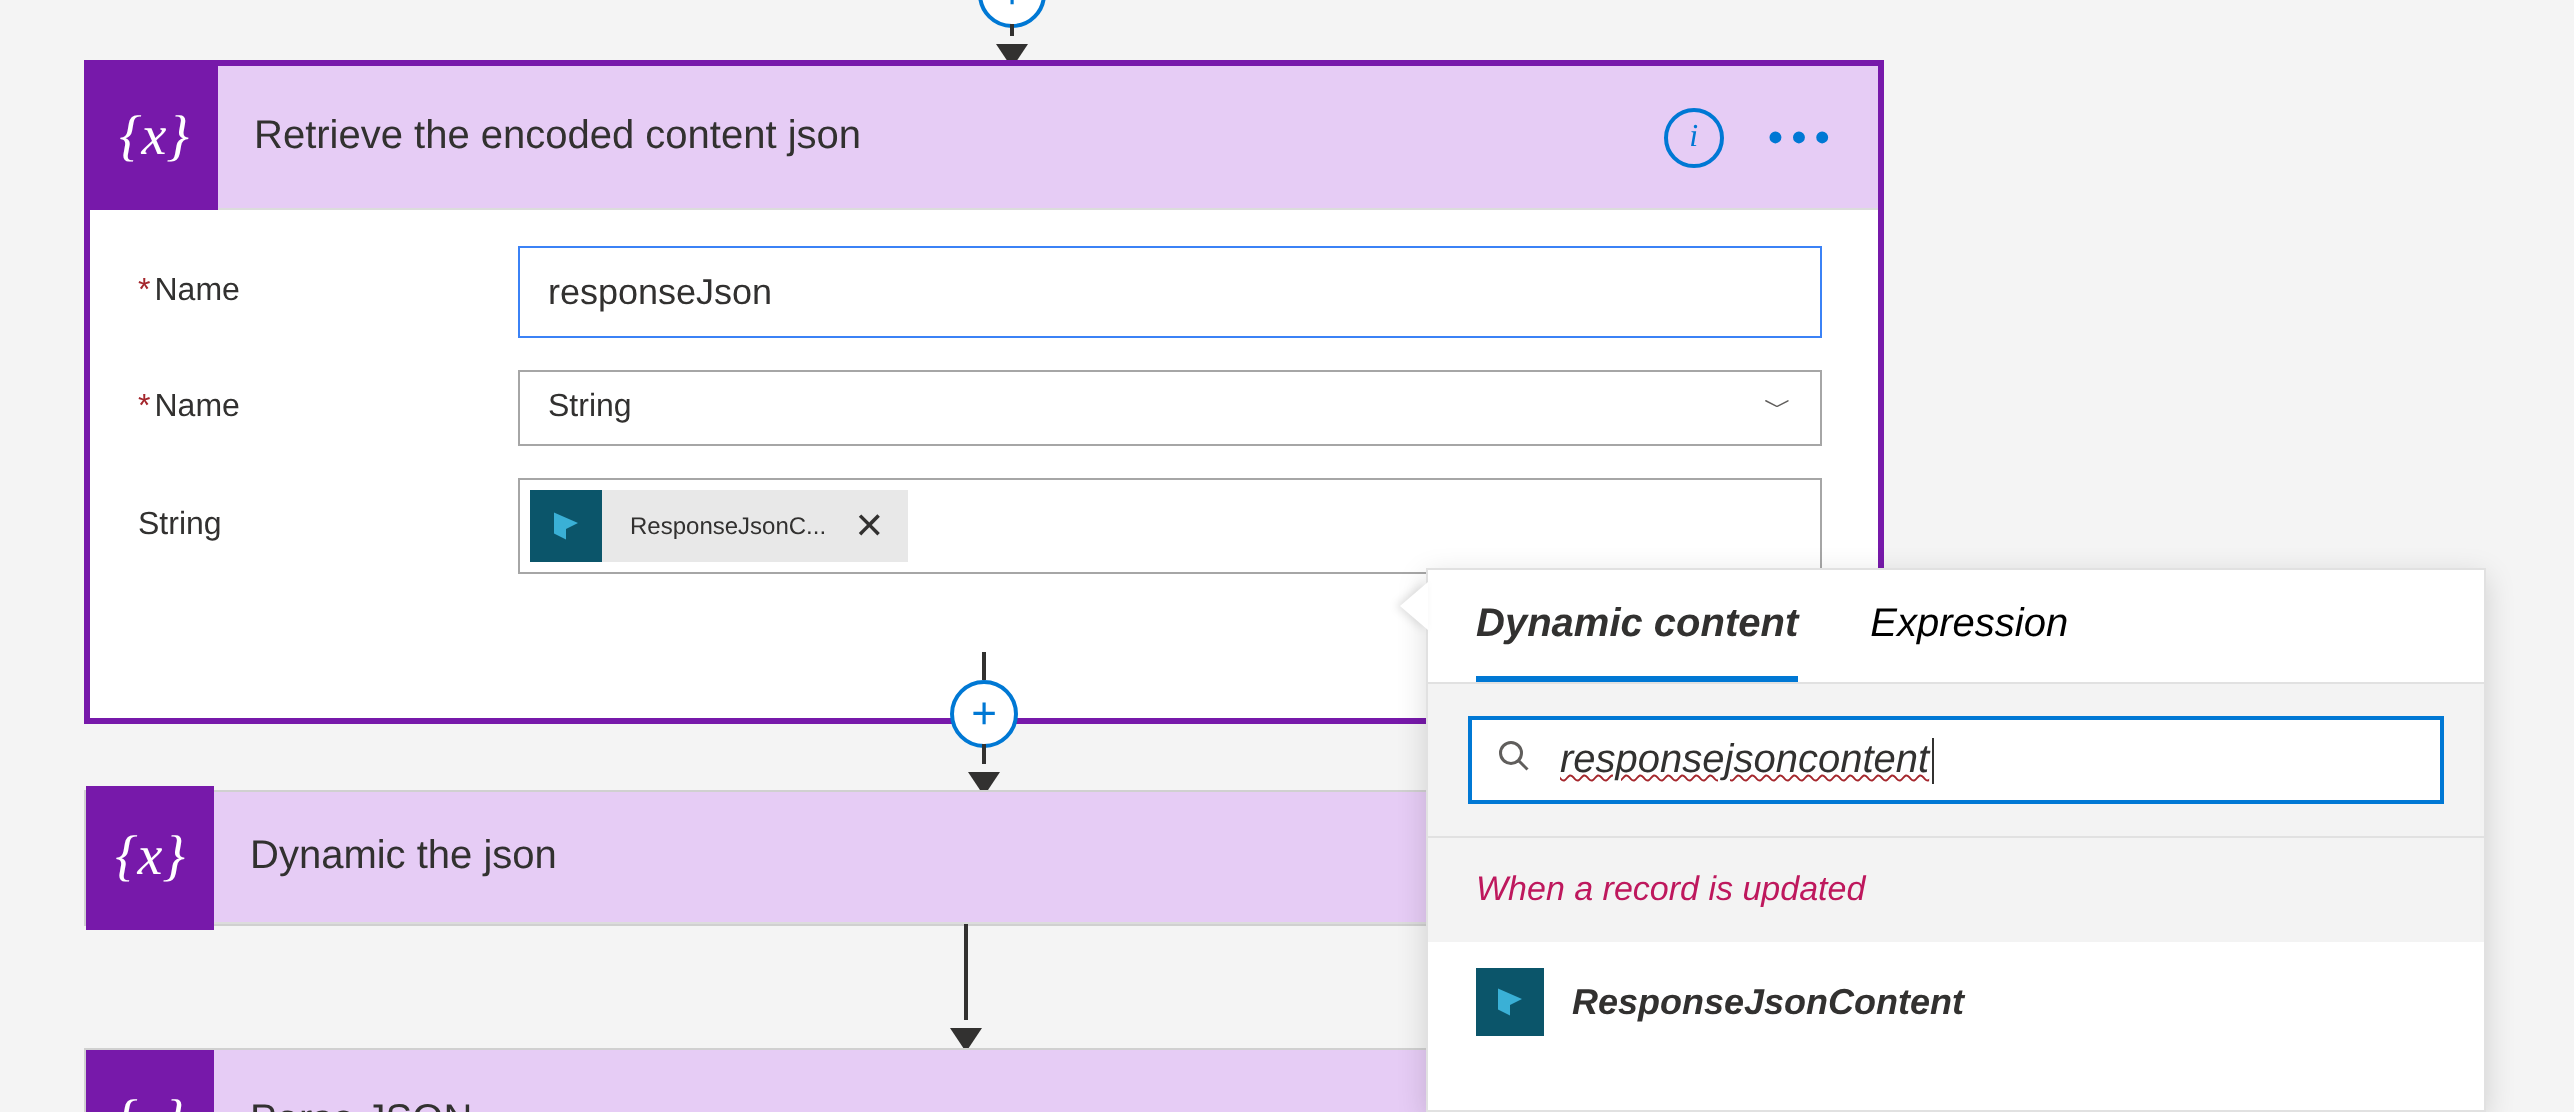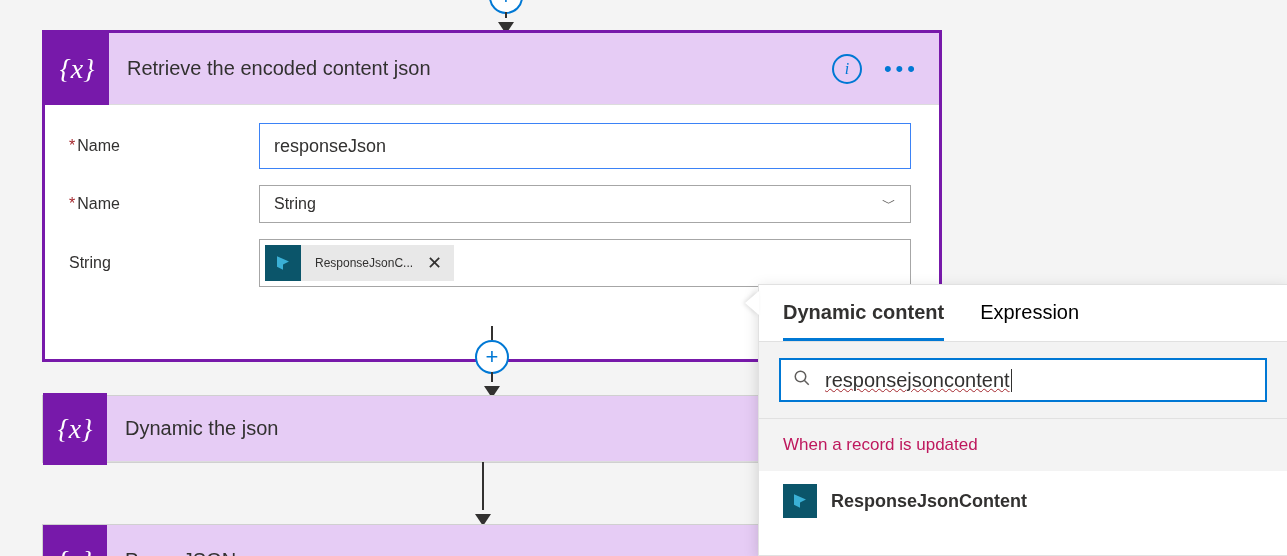--- a/index.html
+++ b/index.html
@@ -114,25 +114,26 @@
     }
     .card2 .card-header { height: 66px; }
 
     .card3 {
       position: absolute; left: 42px; top: 524px; width: 900px;
       border: 1px solid #d0d0d0;
     }
 
     .panel {
       position: absolute;
-      left: 758px; top: 284px;
+      left: 713px; top: 284px;
       width: 530px; height: 272px;
       background: #fff;
       border: 1px solid #e1e1e1;
       box-shadow: 0 4px 14px rgba(0,0,0,0.15);
+      font-style: italic;
     }
     .tabs { display: flex; gap: 36px; padding: 16px 24px 0 24px; border-bottom: 1px solid #e1e1e1; }
     .tab { font-size: 20px; padding-bottom: 14px; color: #000000; cursor: pointer; }
     .tab.active { color: #323130; border-bottom: 3px solid #0078d4; font-weight: 600; }
     .search-row { padding: 16px 20px 16px 20px; background: #f3f3f3; }
     .search-box {
       display: flex; align-items: center; border: 2px solid #0078d4; background: #fff;
       height: 44px; padding: 0 12px;
     }
     .search-glyph { font-size: 18px; color: #605e5c; margin-right: 14px; }

